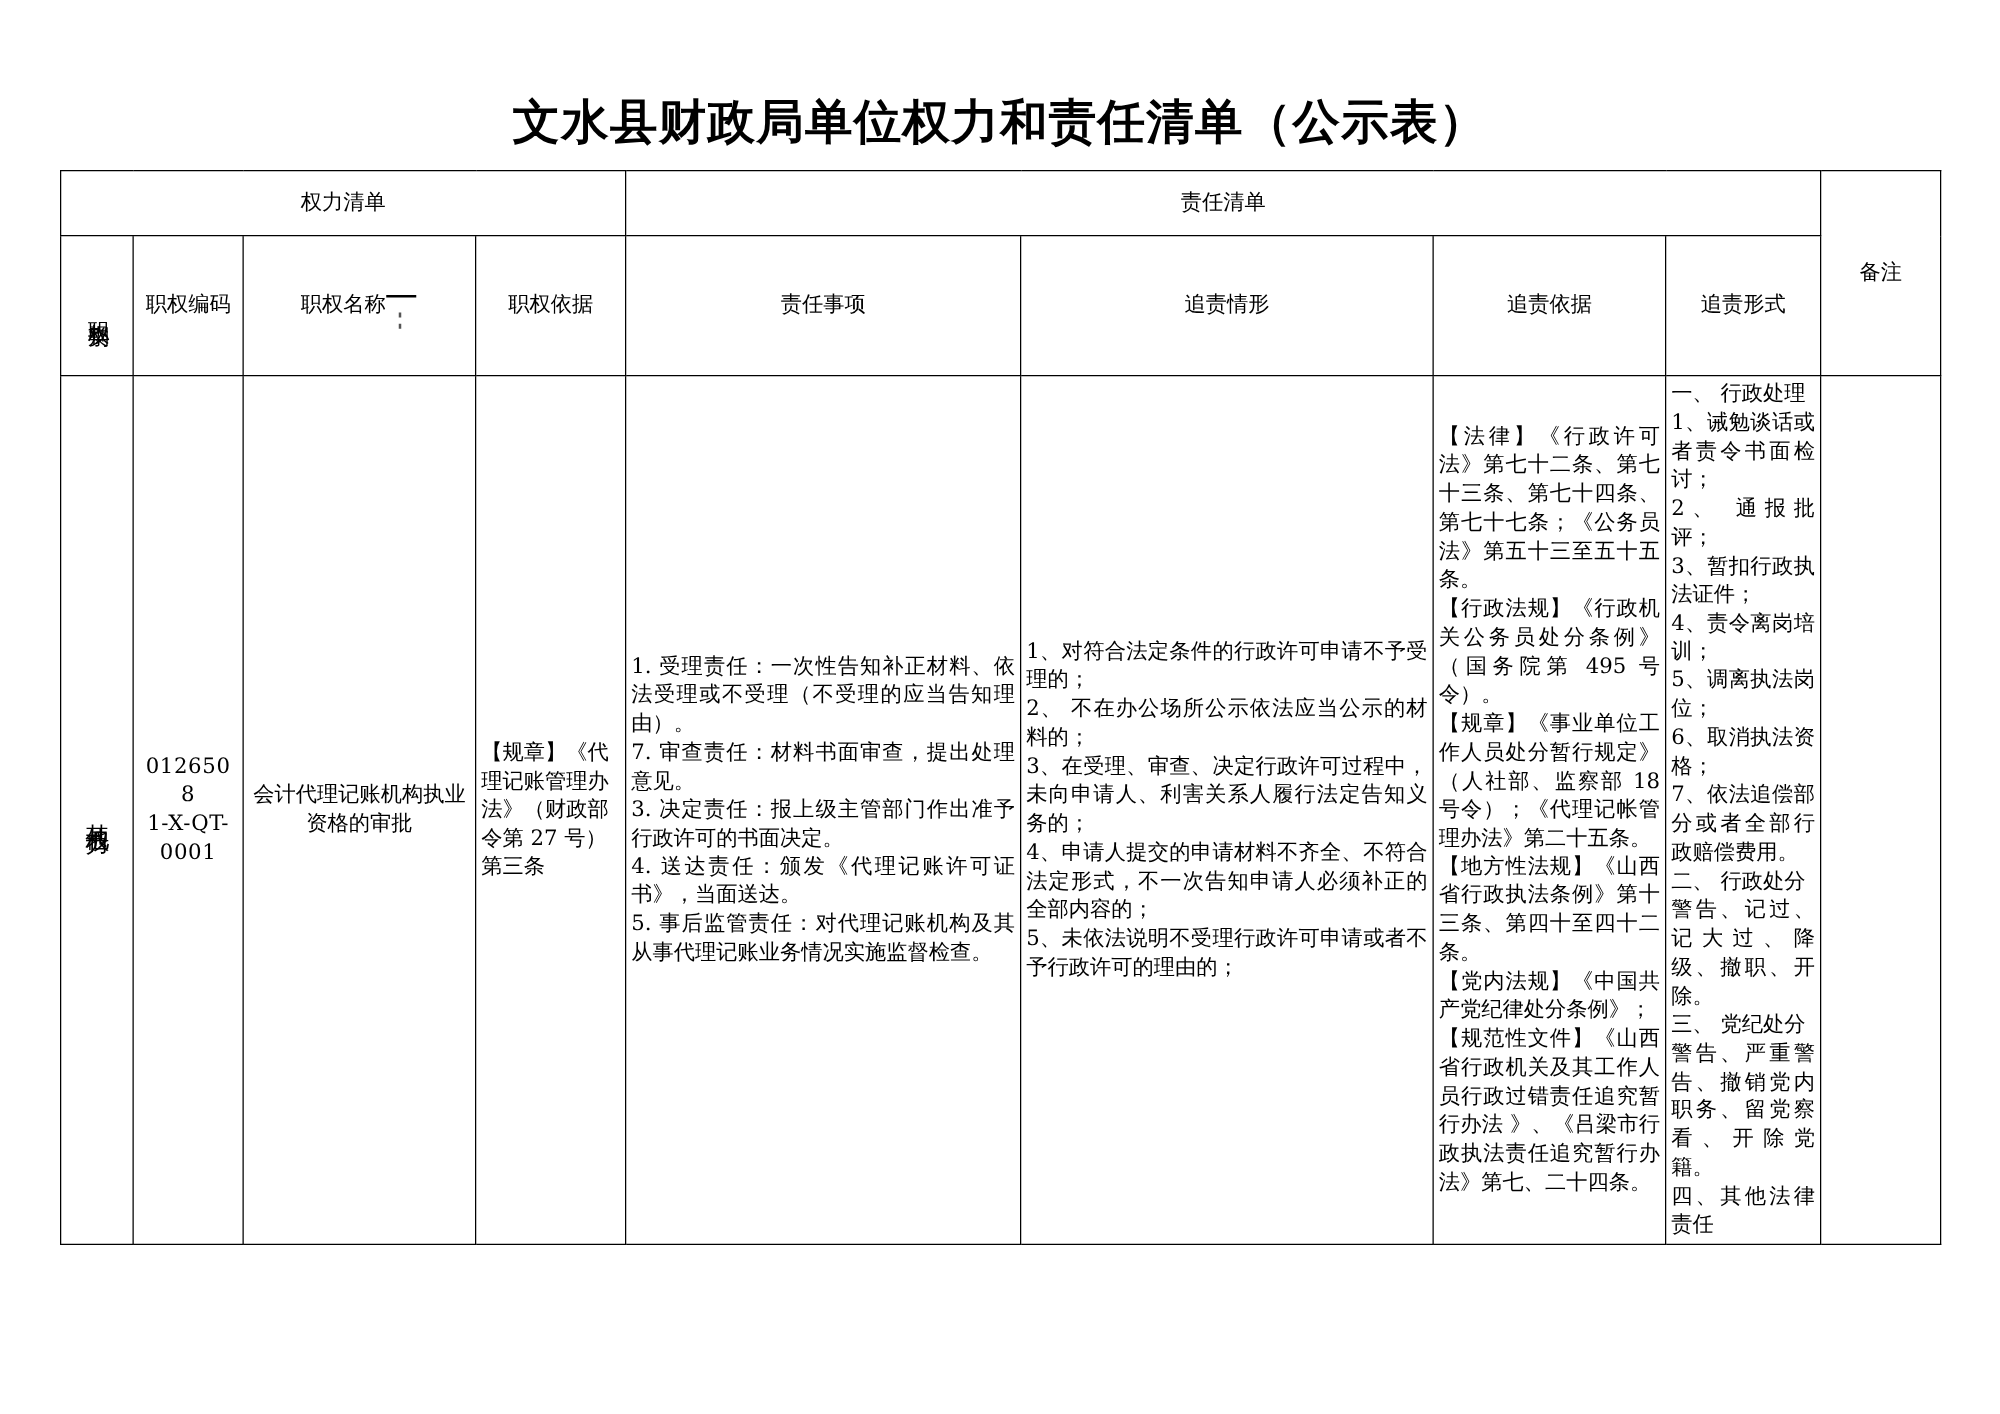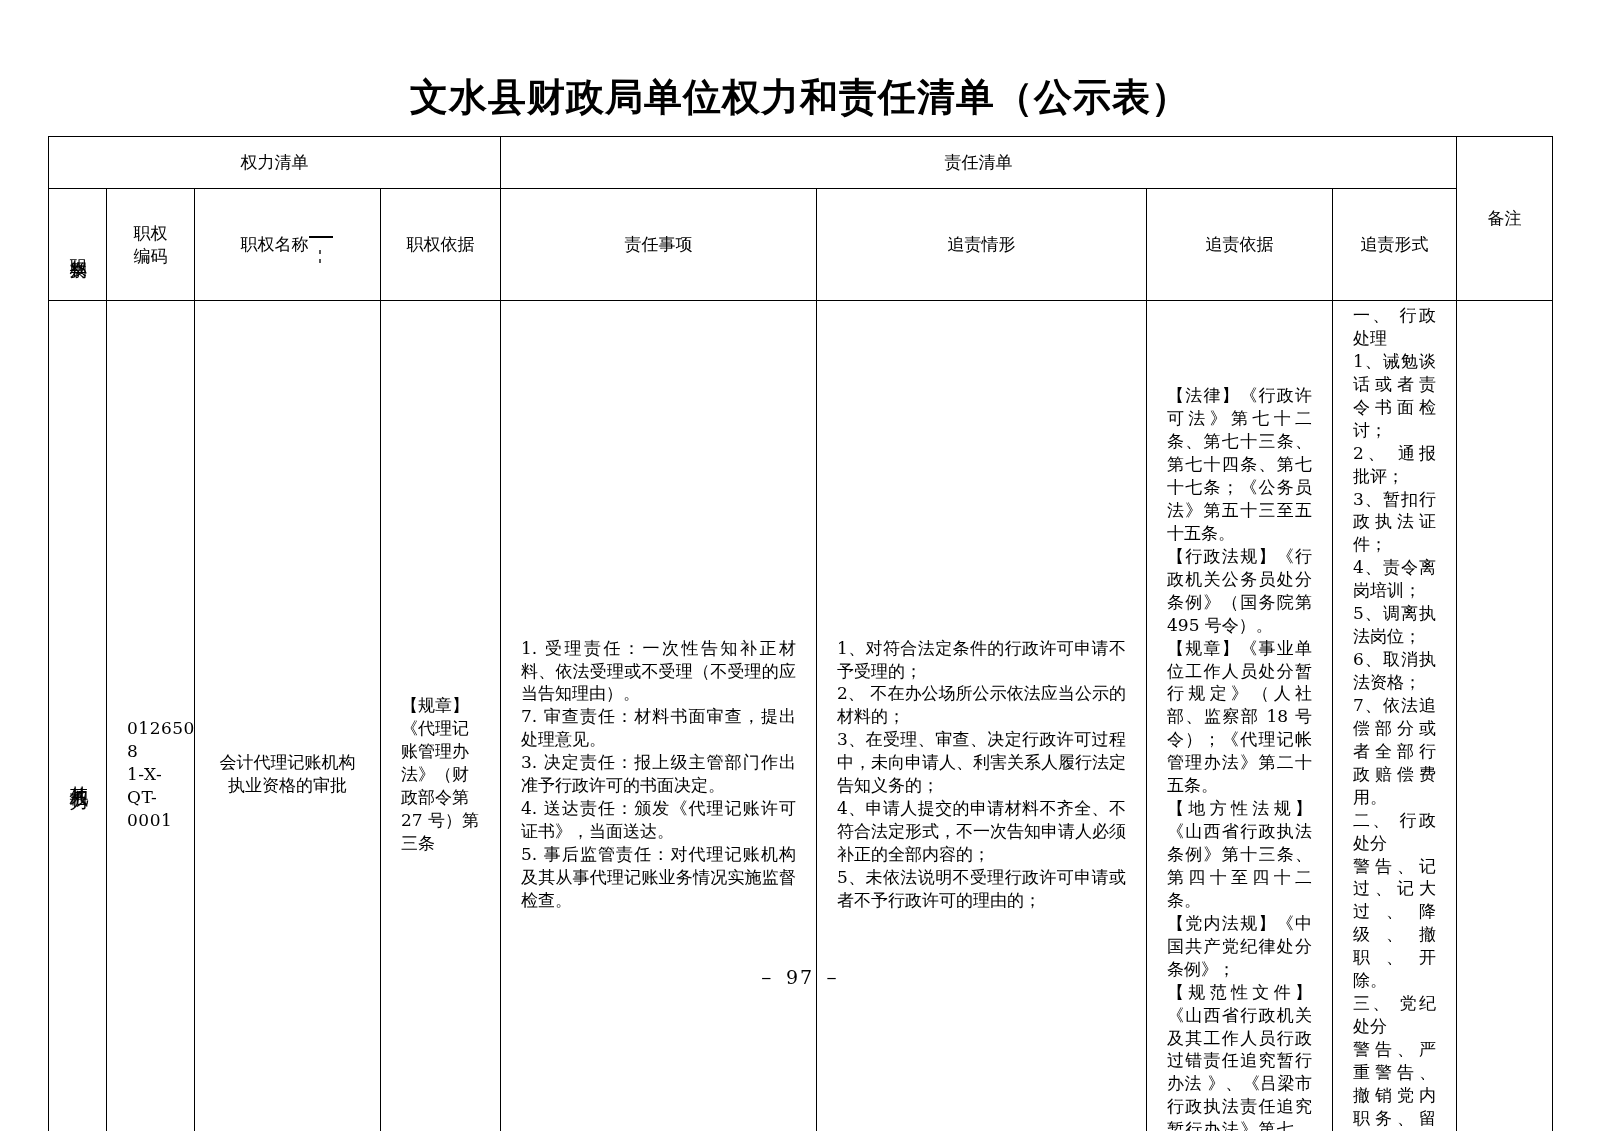--- a/index.html
+++ b/index.html
@@ -41,21 +41,21 @@
     left: 48px;
     width: 1504px;
     border-collapse: collapse;
     table-layout: fixed;
   }
 
   table.sheet td,
   table.sheet th {
     border: 1px solid #000000;
     vertical-align: middle;
-    padding: 3px 20px;
+    padding: 3px 4px;
     font-weight: normal;
     font-size: 17px;
     line-height: 1.35;
     font-family: "DejaVu Serif", "Liberation Serif", serif;
   }
 
   
   .grp {
     height: 52px;
     text-align: center;
@@ -119,20 +119,21 @@
     font-size: 19px;
     letter-spacing: 2px;
     height: auto;
   }
   .cell-center {
     text-align: center;
     font-size: 17px;
     line-height: 1.5;
   }
   .cell-code {
+    text-align: center;
     font-size: 17px;
     line-height: 1.55;
     letter-spacing: 0.5px;
     font-family: "DejaVu Serif", "Liberation Serif", serif;
   }
   .cell-just {
     text-align: justify;
     text-justify: inter-ideograph;
     font-size: 17px;
     line-height: 1.9;
@@ -300,15 +301,14 @@
           <div class="p">四、其他法律责任</div>
         </td>
 
         <td>
           <div></div>
         </td>
       </tr>
     </tbody>
   </table>
 
-  <div class="page-num">－ 97 －</div>
 
 </div>
 
 </body></html>

